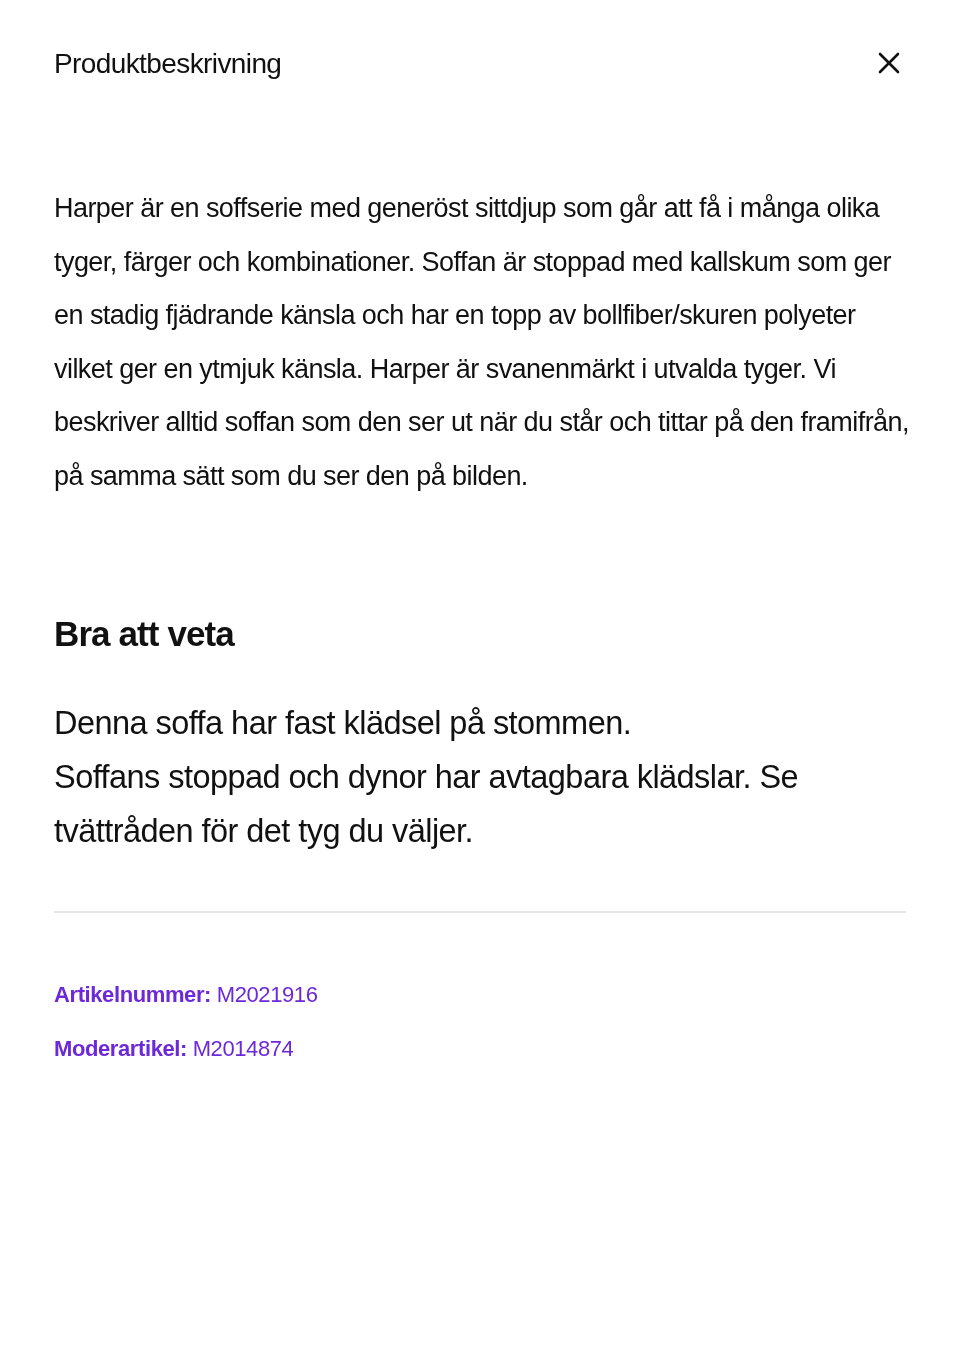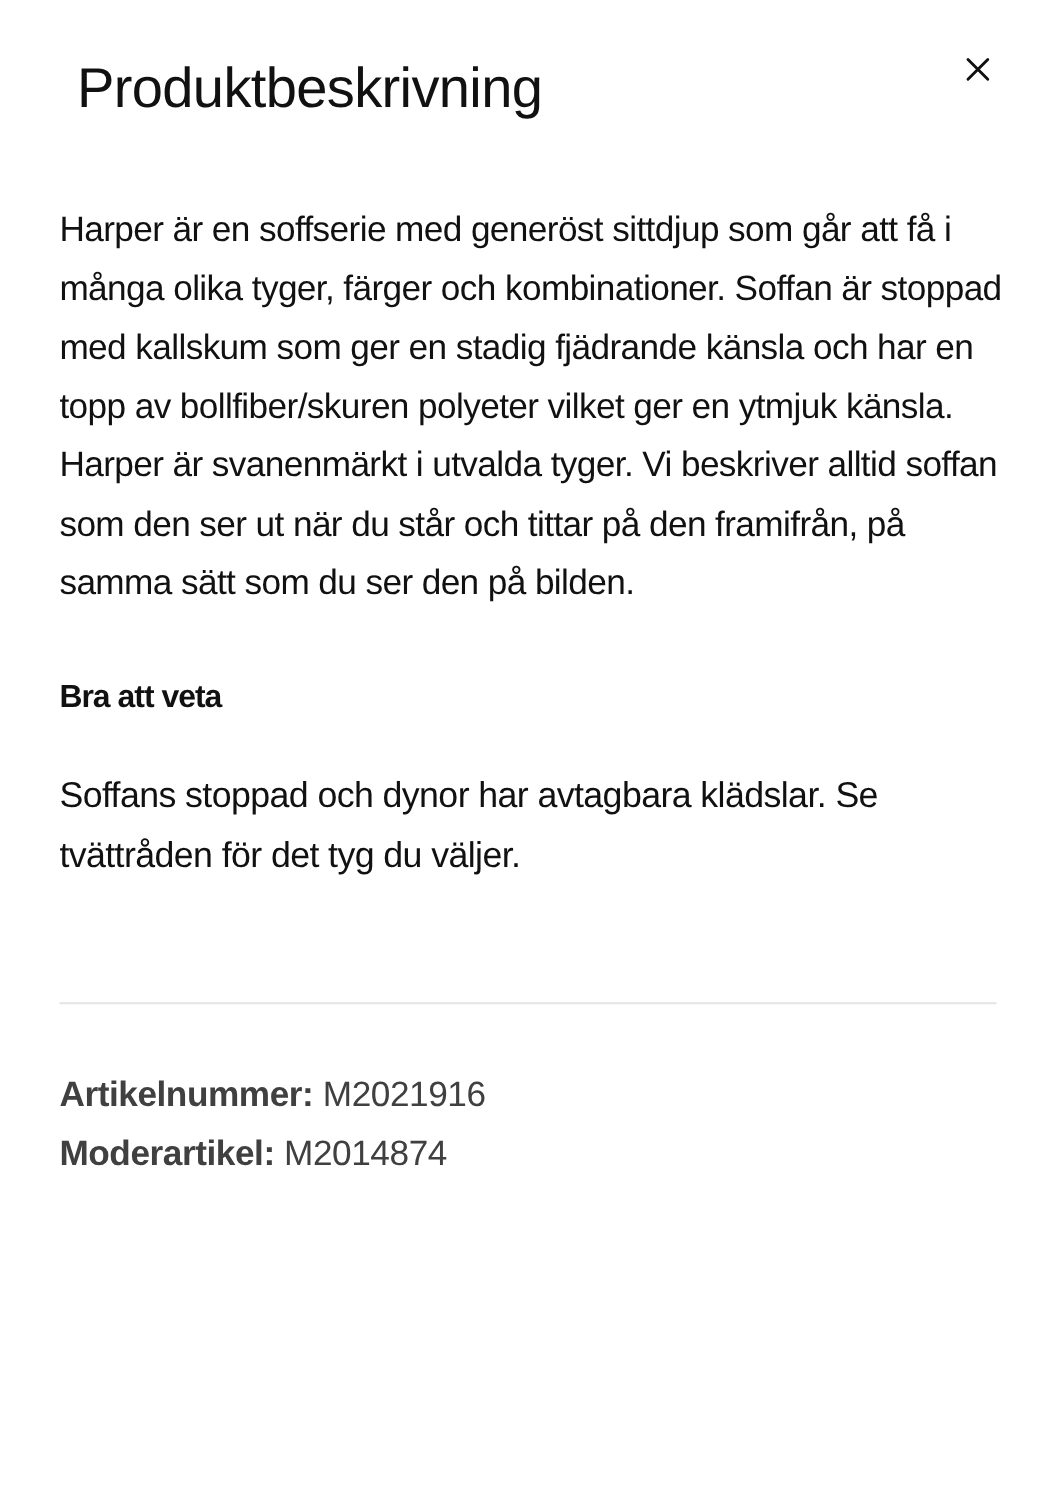--- a/index.html
+++ b/index.html
@@ -26,22 +26,22 @@
       position: absolute;
       left: 54px;
       top: 36px;
       width: 852px;
       height: 60px;
     }
     .title {
       position: absolute;
       left: 0;
       top: 0;
-      margin: 16px;
-      font-size: 51px;
+      margin: 0;
+      font-size: 28px;
       font-weight: 400;
       letter-spacing: -0.6px;
       line-height: 56px;
       color: #111111;
       white-space: nowrap;
     }
     .close-btn {
       position: absolute;
       right: 2px;
       top: 12px;
@@ -52,31 +52,31 @@
       border: 0;
       padding: 0;
     }
     .close-btn svg { display: block; }
     .description {
       position: absolute;
       left: 54px;
       top: 182px;
       width: 860px;
       margin: 0;
-      font-size: 32px;
+      font-size: 27px;
       line-height: 53.5px;
       letter-spacing: -0.55px;
       color: #111111;
     }
     .subheading {
       position: absolute;
       left: 54px;
       top: 614px;
       margin: 0;
-      font-size: 29px;
+      font-size: 35px;
       font-weight: 700;
       letter-spacing: -0.9px;
       line-height: 40px;
       color: #111111;
     }
     .info {
       position: absolute;
       left: 54px;
       top: 696px;
       width: 860px;
@@ -95,24 +95,24 @@
       height: 0;
       border: 0;
       border-top: 2px solid #e6e6e6;
       margin: 0;
     }
     .meta {
       position: absolute;
       left: 54px;
       top: 968px;
       width: 860px;
-      font-size: 32px;
+      font-size: 22px;
       line-height: 53.5px;
       letter-spacing: -0.4px;
-      color: #404040;
+      color: #6d28d9;
     }
     .meta-row { white-space: nowrap; }
     .meta-label { font-weight: 700; }
     .meta-value { font-weight: 400; }
   </style>
 </head>
 <body>
 
 <div class="panel">
 
@@ -126,20 +126,21 @@
         </svg>
       </span>
     </button>
   </div>
 
   <p class="description">Harper är en soffserie med generöst sittdjup som går att få i många olika tyger, färger och kombinationer. Soffan är stoppad med kallskum som ger en stadig fjädrande känsla och har en topp av bollfiber/skuren polyeter vilket ger en ytmjuk känsla. Harper är svanenmärkt i utvalda tyger. Vi beskriver alltid soffan som den ser ut när du står och tittar på den framifrån, på samma sätt som du ser den på bilden.</p>
 
   <h2 class="subheading">Bra att veta</h2>
 
   <p class="info">
+    <span>Denna soffa har fast klädsel på stommen.</span>
     <span>Soffans stoppad och dynor har avtagbara klädslar. Se tvättråden för det tyg du väljer.</span>
   </p>
 
   <hr class="divider">
 
   <div class="meta">
     <div class="meta-row">
       <span class="meta-label">Artikelnummer:</span>
       <span class="meta-value">M2021916</span>
     </div>

